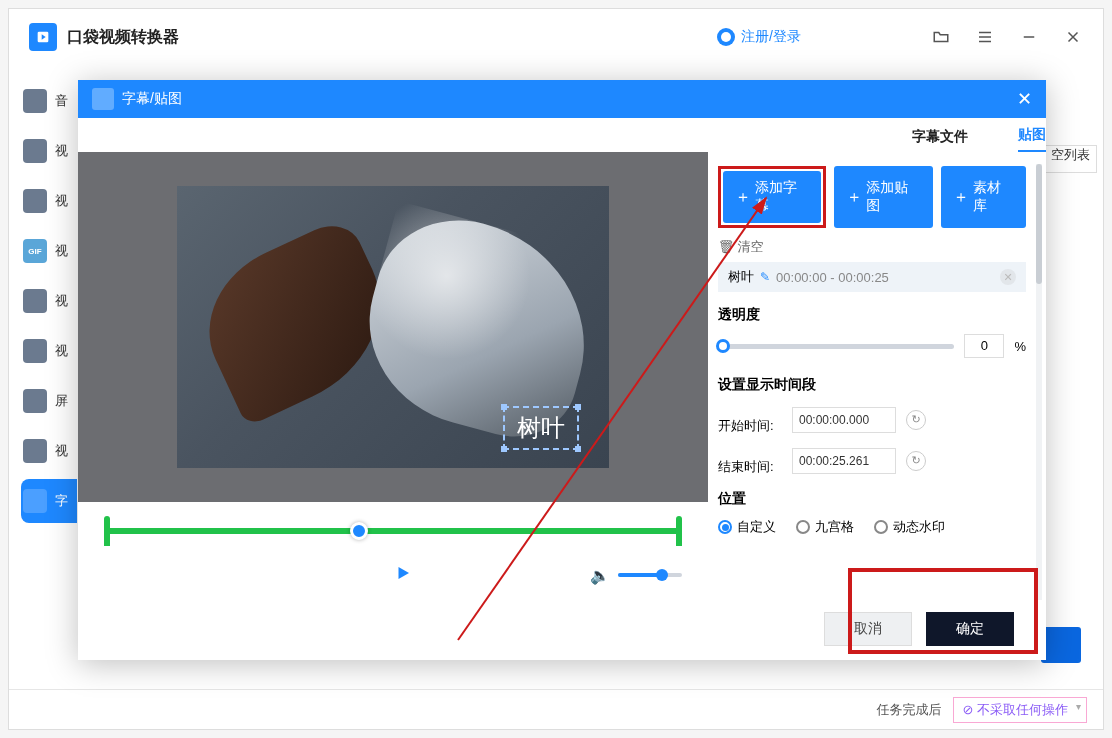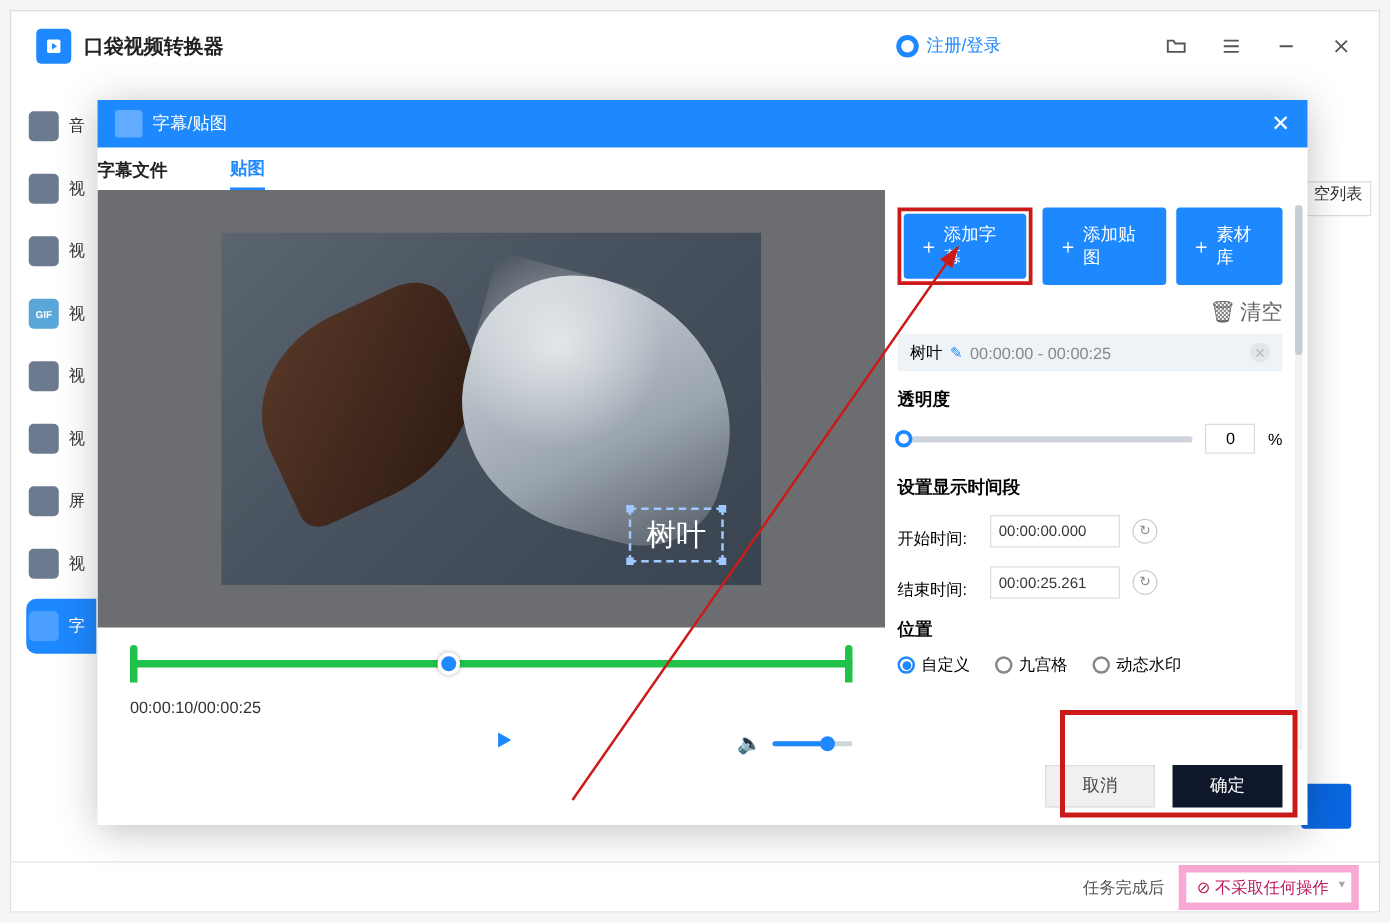--- a/index.html
+++ b/index.html
@@ -25,29 +25,29 @@
 .sidebar-item.grey .sico { background: #6b7a8f; }
 .sidebar-item.gif .sico { background: #5aa6d8; color:#fff; font-size:8px; font-weight:bold; }
 .sidebar-item.active { background: #1e88ff; color: #fff; border-radius: 8px 0 0 8px; }
 .sidebar-item.active .sico { background: rgba(255,255,255,0.2); }
 
 .clear-list-btn { position: absolute; top: 136px; right: 6px; height: 28px; padding: 0 6px; font-size: 13px; background: #fff; border: 1px solid #ddd; color: #333; }
 
 .big-blue-btn { position: absolute; right: 22px; top: 618px; width: 40px; height: 36px; background: #0a67e0; border-radius: 3px; }
 
 .bottom-bar { position: absolute; bottom: 0; left: 0; right: 0; height: 40px; border-top: 1px solid #e6e6e6; display: flex; align-items: center; justify-content: flex-end; padding: 16px 16px; gap: 12px; font-size: 13px; color: #555; background:#fff; }
-.bottom-select { border: 6px solid #f9a8d4; padding: 3px 18px 3px 8px; background:#fff; color:#be185d; position:relative; }
+.bottom-select { border: 1px solid #f9a8d4; padding: 3px 18px 3px 8px; background:#fff; color:#8b5cf6; position:relative; }
 .bottom-select::after { content:"▾"; position:absolute; right:5px; color:#aaa; font-size:10px;}
 
 
 .modal { position: absolute; top: 80px; left: 78px; width: 968px; height: 580px; background: #fff; box-shadow: 0 4px 30px rgba(0,0,0,0.25); display: flex; flex-direction: column; }
 .modal-title { height: 38px; background: #1e88ff; color: #fff; display: flex; align-items: center; padding: 0 14px; font-size: 14px;}
 .modal-title .mt-logo { width: 22px; height: 22px; background: rgba(255,255,255,0.3); border-radius: 3px; margin-right: 8px;}
 .modal-title .mt-close { margin-left: auto; cursor: pointer; font-size: 18px; }
-.modal-tabs { height: 34px; display: flex; justify-content: flex-start; align-items: flex-end; gap: 50px; font-size: 14px; }
+.modal-tabs { height: 34px; display: flex; justify-content: flex-end; align-items: flex-end; gap: 50px; font-size: 14px; margin-left: 46px; }
 .modal-tabs .tab { padding-bottom: 6px; color: #222; font-weight: bold; cursor:pointer;}
 .modal-tabs .tab.active { color: #1e88ff; border-bottom: 2px solid #1e88ff; }
 
 .modal-body { flex: 1; display: flex; padding: 0; overflow:hidden;}
 
 .preview-col { width: 630px; display: flex; flex-direction: column; }
 .preview-stage { background: #6c6d71; height: 350px; position: relative; display:flex; align-items:center; justify-content:center;}
 .preview-img { width: 432px; height: 282px; position: relative; overflow:hidden;}
 .leaf-bg { position:absolute; inset:0; background: linear-gradient(135deg,#5a6570 0%,#4a5460 40%,#3a4450 100%);}
 .leaf1 { position:absolute; left:30px; top:60px; width:180px; height:150px; background:linear-gradient(140deg,#5b3a2a,#2a1810); border-radius:50% 20% 60% 10%; transform:rotate(-25deg);}
@@ -73,21 +73,21 @@
 .vol-track { width:64px; height:4px; background:#d0d5dd; position:relative; border-radius:2px;}
 .vol-fill { position:absolute; left:0; top:0; height:100%; width:65%; background:#1e88ff; border-radius:2px;}
 .vol-knob { position:absolute; left:60%; top:-4px; width:12px; height:12px; background:#1e88ff; border-radius:50%;}
 
 .side-col { flex:1; padding: 14px 20px 0 10px; position:relative; overflow:hidden;}
 .btn-row { display:flex; gap:8px; margin-bottom:10px;}
 .blue-btn { background:#1e88ff; color:#fff; font-size:14px; padding:8px 12px; border-radius:3px; display:flex; align-items:center; gap:4px; cursor:pointer;}
 .blue-btn .plus { font-size:16px; font-weight:300;}
 .red-box { border:3px solid #cc1a1a; padding:2px;}
 
-.clear-row { text-align:right; color:#666; font-size:17px; margin-bottom:6px; cursor:pointer;}
+.clear-row { text-align:left; color:#666; font-size:13px; margin-bottom:6px; cursor:pointer;}
 .clear-row span{ margin-left:3px;}
 
 .sub-item { background:#eef3f8; padding:6px 10px; display:flex; align-items:center; font-size:13px; margin-bottom:14px;}
 .sub-item .pencil { color:#1e88ff; margin:0 6px; font-size:12px;}
 .sub-item .times { color:#888;}
 .sub-item .del { margin-left:auto; color:#bbb; width:16px; height:16px; border-radius:50%; display:flex;align-items:center;justify-content:center; font-size:11px; background:#e2e6ea;}
 
 .annot { font-size:34px; font-weight:900; color:#ff1a1a; text-shadow:0 0 6px rgba(255,120,50,0.8),0 0 2px #ff6a00; letter-spacing:2px; margin:8px 0 14px -10px; white-space:nowrap;}
 
 .section-title { font-size:14px; font-weight:bold; margin-bottom:10px;}
@@ -101,21 +101,21 @@
 .time-set label{ width:64px;margin-top:13px;}
 .time-input { width:104px; height:26px; border:1px solid #ddd; padding:0 6px; font-size:12px; color:#333;}
 .clock-btn { width:20px; height:20px; border:1px solid #ccc; border-radius:50%; display:flex;align-items:center;justify-content:center; color:#888; font-size:11px;}
 
 .pos-row { display:flex; gap:20px; font-size:13px; margin-top:8px;}
 .radio { display:flex; align-items:center; gap:5px; cursor:pointer;}
 .radio .r { width:14px; height:14px; border:2px solid #888; border-radius:50%; display:flex; align-items:center; justify-content:center;}
 .radio.checked .r { border-color:#1e88ff;}
 .radio.checked .r::after { content:""; width:7px; height:7px; background:#1e88ff; border-radius:50%;}
 
-.modal-footer { position:absolute; right:20px; bottom:14px; display:flex; gap:14px;}
+.modal-footer { position:absolute; right:32px; bottom:14px; display:flex; gap:14px;}
 .ft-btn { width:88px; height:34px; display:flex; align-items:center; justify-content:center; font-size:14px; cursor:pointer;}
 .ft-cancel { background:#eef0f2; border:1px solid #ddd; color:#444;}
 .ft-ok { background:#0f172a; color:#fff;}
 .red-bigbox { position:absolute; right:8px; bottom:6px; width:190px; height:86px; border:4px solid #cc1a1a; pointer-events:none;}
 
 .scroll-thin { position:absolute; right:4px; top:12px; bottom:60px; width:6px; background:#f0f2f4;}
 .scroll-thin .thumb { position:absolute; top:0; left:0; right:0; height:120px; background:#c9ced4; border-radius:3px;}
 
 .arrow-line { position:absolute; pointer-events:none;}
 </style>
@@ -235,21 +235,20 @@
         </div>
       </div>
       <div class="trim-bar">
         <div class="trim-track">
           <div class="trim-range"></div>
           <div class="trim-handle left"></div>
           <div class="trim-handle right"></div>
           <div class="trim-knob"></div>
         </div>
       </div>
-      <div class="time-row">00:00:10/00:00:25</div>
       <div class="play-row">
         <div class="play-btn"><svg viewBox="0 0 24 24">
               <polygon points="6,4 20,12 6,20"></polygon>
             </svg></div>
         <div class="vol">
           <span>🔈</span>
           <div class="vol-track">
               <div class="vol-fill"></div>
               <div class="vol-knob"></div>
             </div>

